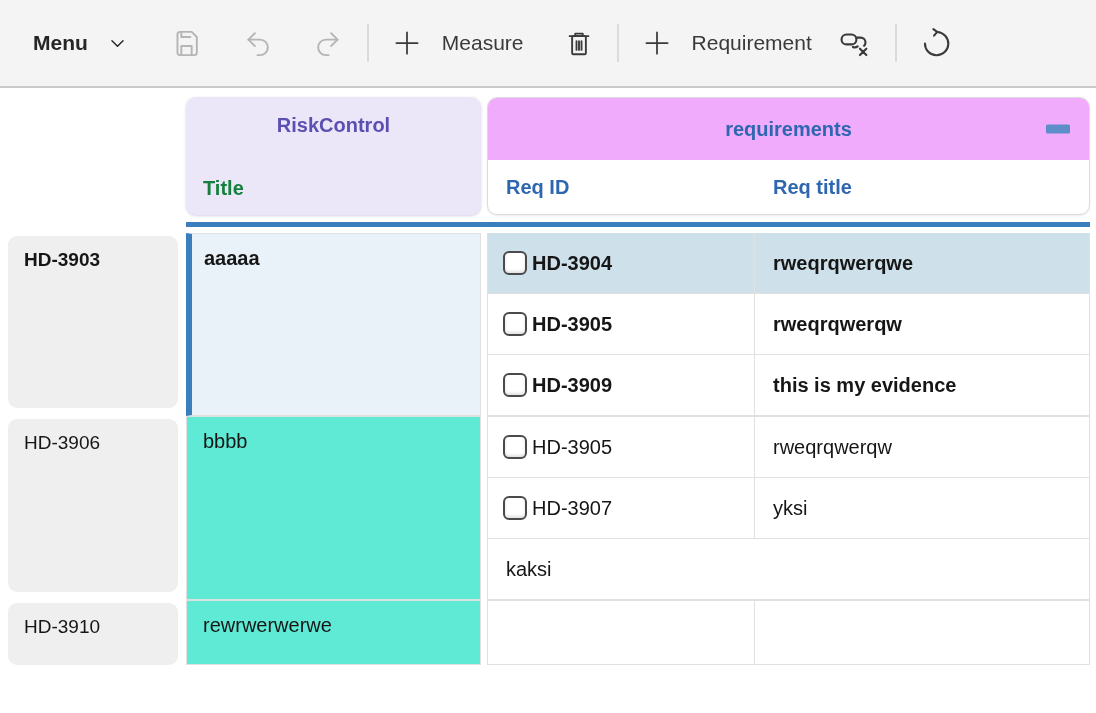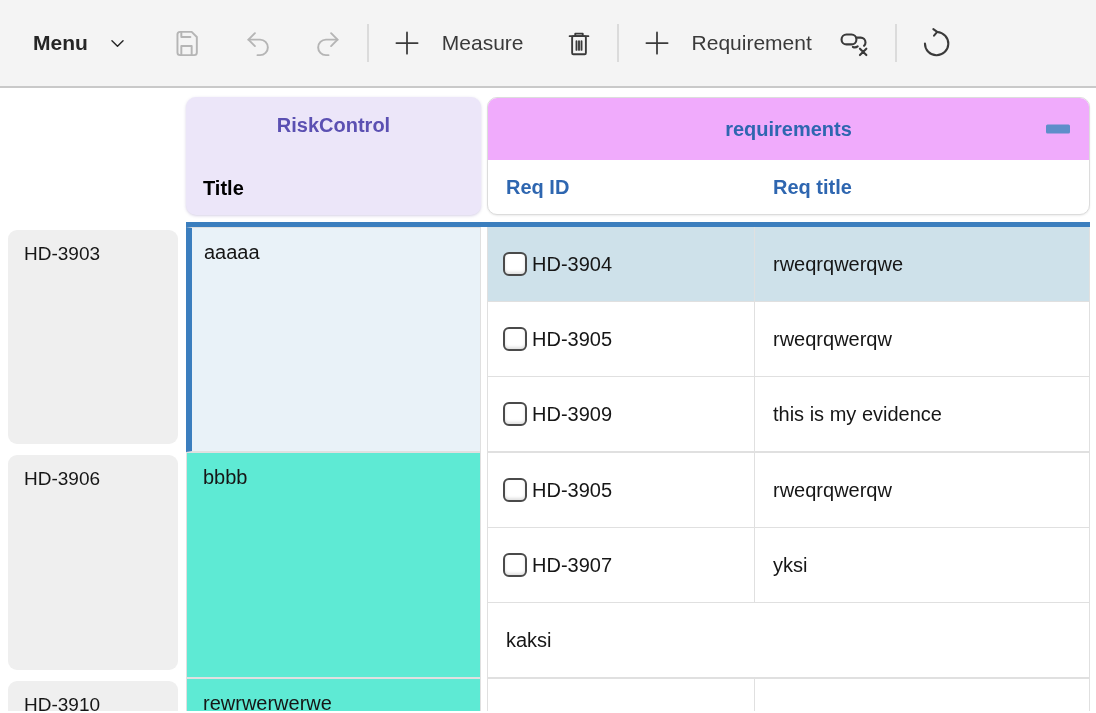--- a/index.html
+++ b/index.html
@@ -19,52 +19,52 @@
   .tb-icon { display:block; }
 
   
   .matrix { height:623px; padding:9px 6px 0 8px; background:#fff; overflow:hidden; }
 
   .header-row { display:grid; grid-template-columns:178px 295px 6px 1fr; margin-bottom:7px; }
   .rc-card { grid-column:2; height:118px; background:#ECE6F9; border-radius:10px;
     display:flex; flex-direction:column; justify-content:space-between;
     box-shadow:0 1px 3px rgba(90,70,150,.25); }
   .rc-group-label { text-align:center; padding-top:17px; font-size:20px; font-weight:bold; color:#5B50B2; }
-  .rc-col-label { padding:0 0 15px 17px; font-size:20px; font-weight:bold; color:#000000; }
+  .rc-col-label { padding:0 0 15px 17px; font-size:20px; font-weight:bold; color:#15803d; }
   .req-card { grid-column:4; height:118px; background:#fff; border:1px solid #DCDCDC;
     border-radius:10px; overflow:hidden; display:flex; flex-direction:column;
     box-shadow:0 1px 2px rgba(0,0,0,.08); }
   .req-group-header { height:62px; background:#f0abfc; position:relative;
     display:flex; align-items:center; justify-content:center; }
   .req-group-label { font-size:20px; font-weight:bold; color:#2E66B0; }
   .collapse-btn { position:absolute; right:19px; top:50%; transform:translateY(-50%);
     width:24px; height:9px; background:#5E8ECA; border-radius:1.5px; border:none; cursor:pointer; }
   .req-subheader { flex:1; display:grid; grid-template-columns:267px 1fr; align-items:center; }
   .req-subheader span { font-size:20px; font-weight:bold; color:#2E66B0; padding-left:18px; }
 
   
   .risk-row { display:grid; grid-template-columns:170px 8px 295px 6px 1fr; position:relative; }
-  .risk-row.selected { padding-top:5px; }
+  .risk-row.selected { padding-top:11px;font-weight:bold; }
   .sel-top-bar { position:absolute; top:0; left:178px; right:0; height:5px;
     background:#3B7EBE; z-index:3; }
 
   .rh-col { grid-column:1; }
   .rh-box { background:#EFEFEF; border-radius:9px; margin:3px 0 8px 0;
     min-height:52px; height:calc(100% - 11px); padding:13px 10px 0 16px;
     font-size:19px; color:#161616; cursor:pointer; }
   .risk-row:last-child .rh-box { height:calc(100% - 3px); margin-bottom:0; }
 
   .title-cell { grid-column:3; background:#5eead4; border:1px solid #E0E0E0;
     padding:13px 10px 0 16px; font-size:20px; cursor:pointer; }
   .risk-row.selected .title-cell { background:#E9F2F8; border-left:6px solid #3B7EBE; padding-left:12px; }
 
   .req-stack { grid-column:5; border-left:1px solid #E0E0E0; border-right:1px solid #E0E0E0;
     border-top:1px solid #E0E0E0; }
   .risk-row.selected .req-stack { border-top:none; }
-  .req-row { display:grid; grid-template-columns:267px 1fr; height:75px;
+  .req-row { display:grid; grid-template-columns:267px 1fr; height:61px;
     border-bottom:1px solid #E0E0E0; background:#fff; cursor:pointer; }
   .req-row.selected { background:#CEE1EA; }
   .req-row.empty { height:64px; cursor:default; }
   .req-id-cell { display:flex; align-items:center; padding-left:15px; border-right:1px solid #E0E0E0; }
   .req-title-cell { display:flex; align-items:center; padding-left:18px; font-size:20px; }
   .req-id { font-size:20px; margin-left:5px; }
   .checkbox { width:24px; height:24px; flex:0 0 auto; background:#fff;
     border:2px solid #4A4A4A; border-radius:6px; cursor:pointer;
     box-shadow:inset 0 -2px 3px rgba(0,0,0,.12); }
 </style>

